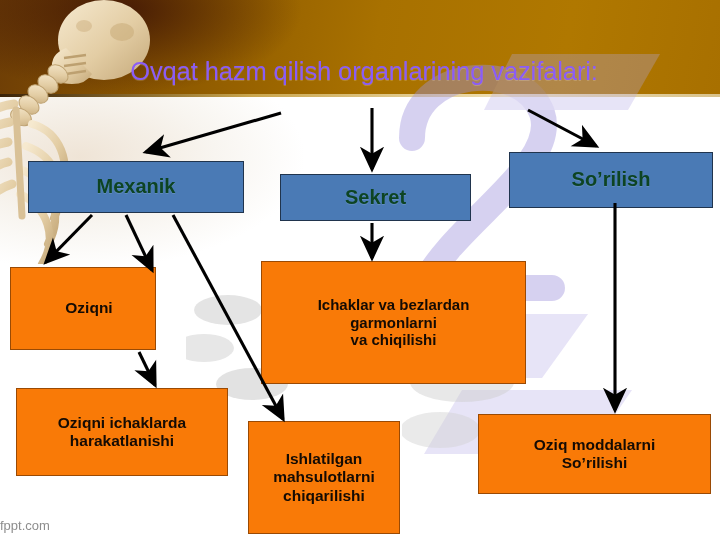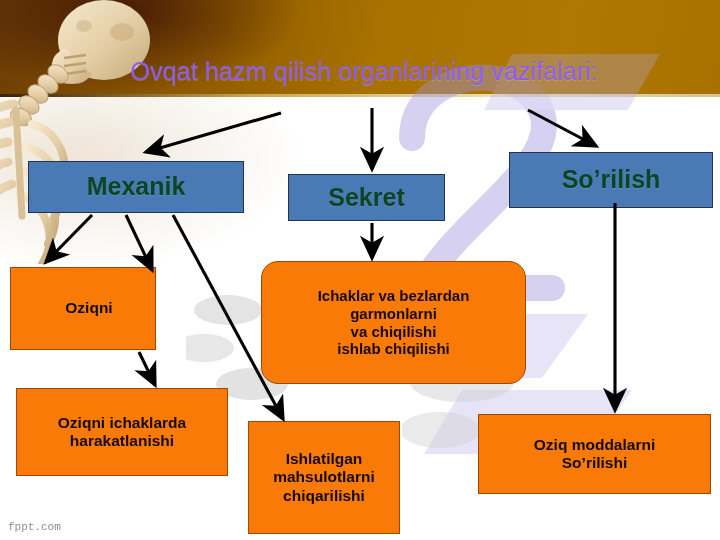--- a/index.html
+++ b/index.html
@@ -88,55 +88,55 @@
     align-items: center;
     justify-content: center;
     text-align: center;
     font-weight: bold;
     line-height: 1.17;
   }
   .box-blue {
     background: #4a7ab5;
     border: 1px solid #20344d;
     color: #0d4423;
-    font-size: 25px;
+    font-size: 20px;
     text-shadow: 0 1px 0 rgba(255,255,255,0.12);
   }
   .box-orange {
     background: #f97a07;
     border: 1px solid #9a4a04;
     color: #140b04;
     font-size: 15.5px;
   }
 
   #box-mexanik   { left: 28px;  top: 161px; width: 216px; height: 52px; }
-  #box-sekret    { left: 288px; top: 174px; width: 157px; height: 47px; }
+  #box-sekret    { left: 280px; top: 174px; width: 191px; height: 47px; }
   #box-sorilish  { left: 509px; top: 152px; width: 204px; height: 56px; }
 
   #box-maydalanishi { left: 10px;  top: 267px; width: 146px; height: 83px; padding-left: 12px; }
-  #box-ichaklar     { left: 261px; top: 261px; width: 265px; height: 123px; font-size: 15px; border-radius: 17px; }
+  #box-ichaklar     { left: 261px; top: 261px; width: 265px; height: 123px; font-size: 15px; }
   #box-harakat      { left: 16px;  top: 388px; width: 212px; height: 88px; }
   #box-chiqarilishi { left: 248px; top: 421px; width: 152px; height: 113px; }
   #box-sorilishi    { left: 470px; top: 414px; width: 233px; height: 80px; margin-left: 8px; }
 
   
   .arrows {
     position: absolute;
     left: 0; top: 0;
     width: 720px; height: 540px;
     pointer-events: none;
   }
 
   
   .fppt {
     position: absolute;
-    left: 8px; bottom: 7px;
-    font-size: 11px;
+    left: 0; bottom: 7px;
+    font-size: 13px;
     color: #8d8d8d;
-    font-family: Liberation Mono, monospace;
+    font-family: Liberation Sans, sans-serif;
   }
 </style>
 </head>
 <body>
 
 <div id="slide">
 
   <div class="bg-lower"></div>
   <div class="bg-band"></div>
   <div class="bg-band-line"></div>
@@ -233,21 +233,20 @@
     <span>
       <span>Oziqni</span><br>
     </span>
   </div>
 
   <div class="box box-orange" id="box-ichaklar">
     <span>
       <span>Ichaklar va bezlardan</span><br>
       <span>garmonlarni</span><br>
       <span>va chiqilishi</span><br>
-      <span>ishlab chiqilishi</span>
     </span>
   </div>
 
   <div class="box box-orange" id="box-harakat">
     <span>
       <span>Oziqni ichaklarda</span><br>
       <span>harakatlanishi</span>
     </span>
   </div>
 

